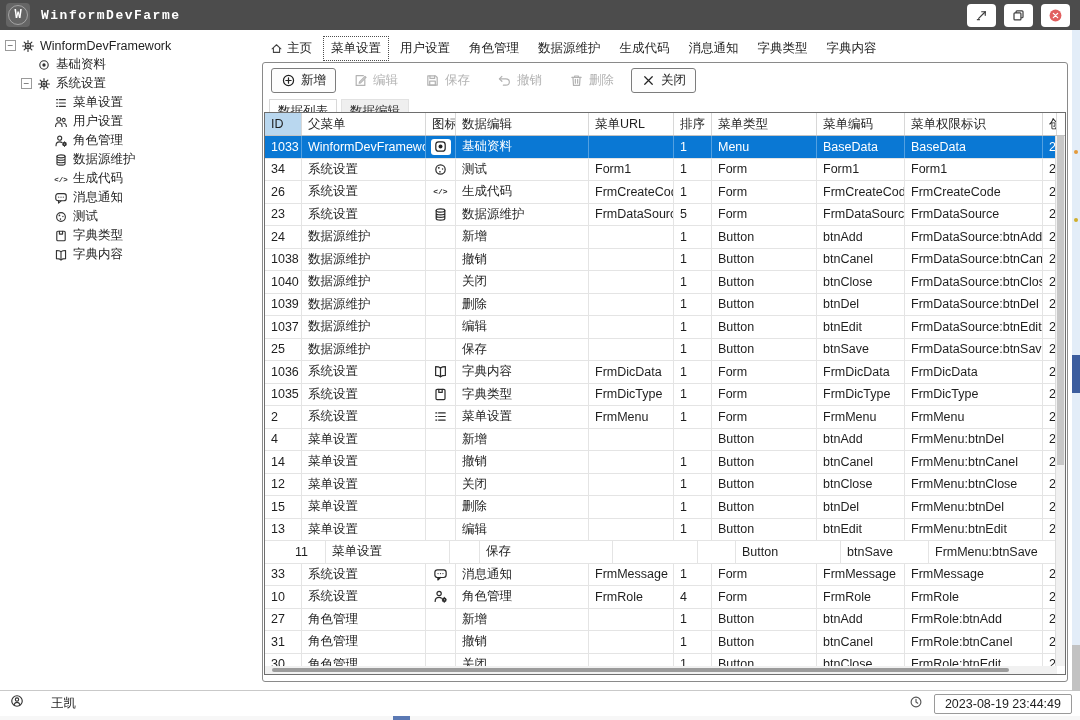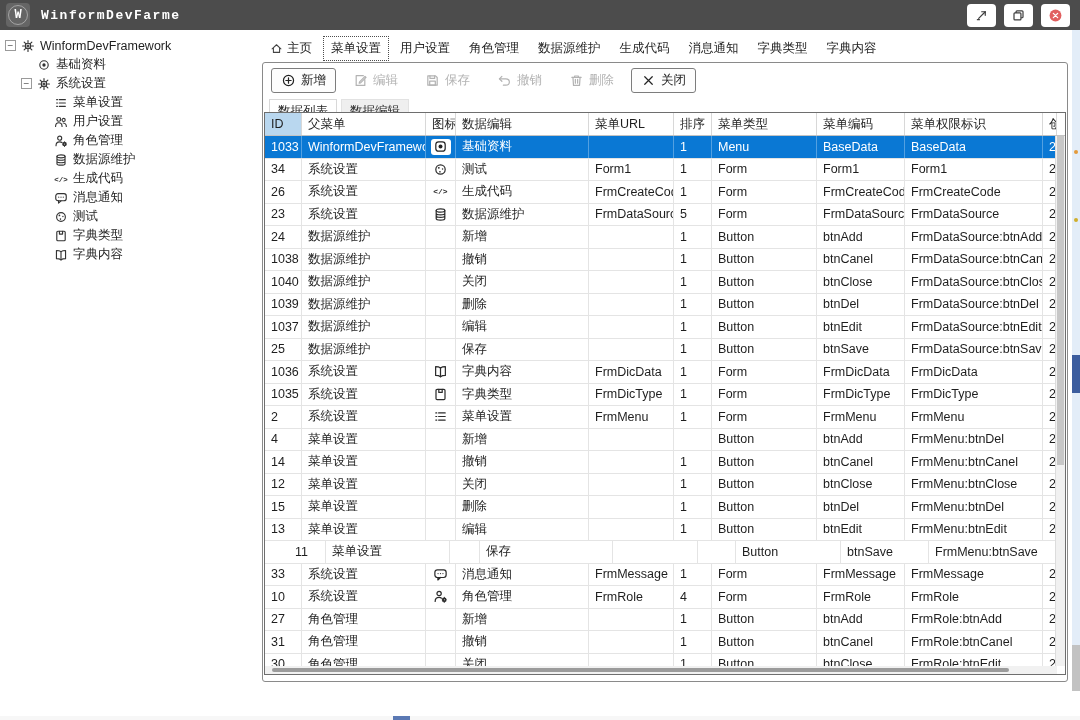--- a/index.html
+++ b/index.html
@@ -688,20 +688,35 @@
         </div>
       <div class="vscroll">
         <div class="vthumb"></div>
       </div>
       <div class="hscroll">
         <div class="hthumb"></div>
       </div>
     </div>
   </div>
 
+  <div class="statusbar">
+    <span class="person"><svg class="ic " viewBox="0 0 16 16">
+          <circle cx="8" cy="8" r="6"></circle>
+          <circle cx="8" cy="6.4" r="1.9"></circle>
+          <path d="M4.6 12.4c.6-1.9 1.9-2.9 3.4-2.9s2.8 1 3.4 2.9"></path>
+        </svg></span>
+    <span class="user">王凯</span>
+    <div class="status-right">
+      <span class="clock"><svg class="ic " viewBox="0 0 16 16">
+            <circle cx="8" cy="8" r="5.6"></circle>
+            <path d="M8 4.8V8l2 1.4"></path>
+          </svg></span>
+      <span class="timebox">2023-08-19 23:44:49</span>
+    </div>
+  </div>
 
   <div class="right-strip">
     <div class="dot1"></div>
     <div class="dot2"></div>
     <div class="blue"></div>
     <div class="gray"></div>
   </div>
   <div class="bottom-strip">
     <div class="seg"></div>
   </div>

